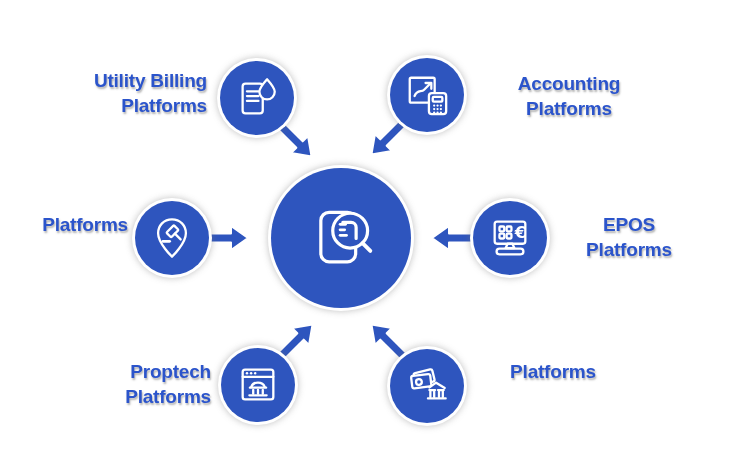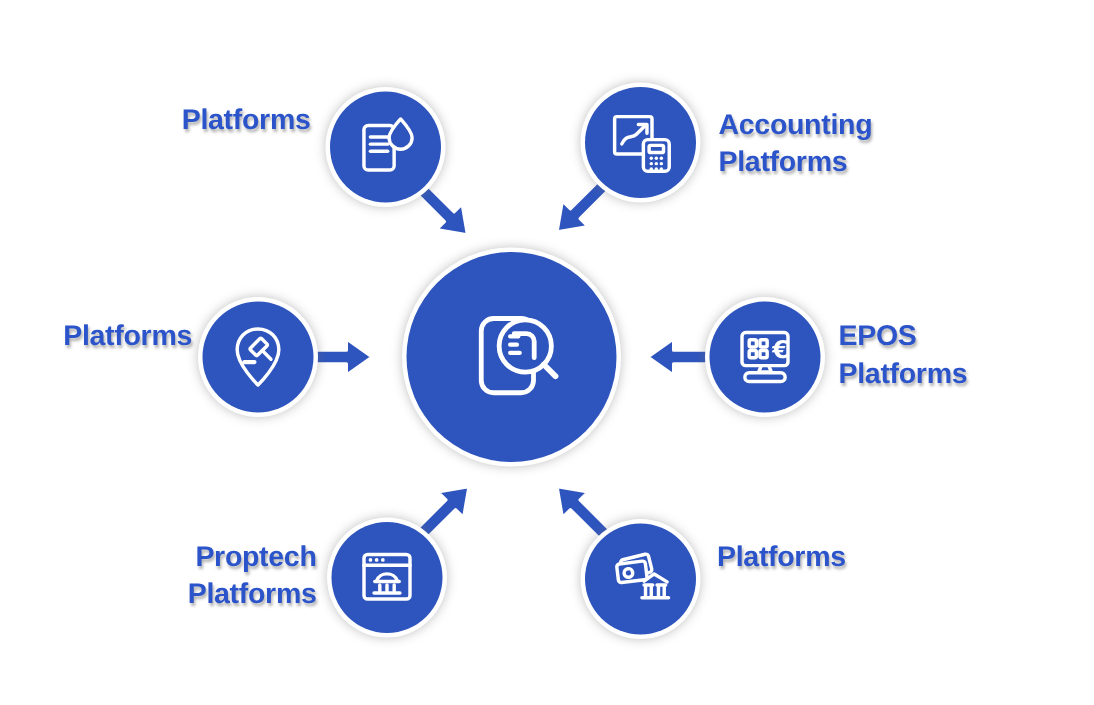--- a/index.html
+++ b/index.html
@@ -14,21 +14,21 @@
     z-index:3;
   }
   .sat{width:74px;height:74px;}
   .center-node{width:140px;height:140px;left:271px;top:168px;}
   .arrow{position:absolute;width:48px;height:28px;overflow:visible;z-index:2;}
   .arrow polygon{fill:#2e55be;stroke:#ffffff;stroke-width:2;stroke-linejoin:round;}
   .label{
     position:absolute;color:#2b54cb;font-weight:bold;font-size:19px;line-height:25px;
     text-shadow:1px 2px 2px rgba(115,115,115,.55);letter-spacing:-.2px;z-index:4;
   }
-  .ra{text-align:right;} .la{text-align:left;}
+  .ra{text-align:right;} .la{text-align:center;}
   .icon{display:block;}
   .icon *{vector-effect:none;}
 </style>
 </head>
 <body>
 
 <div class="canvas">
 
   <svg class="arrow" viewBox="0 0 48 28" style="left:272px;top:127px;transform:rotate(45deg);">
     <polygon points="1,9.5 29,9.5 29,2 46,14 29,26 29,18.5 1,18.5"></polygon>
@@ -138,20 +138,21 @@
       <rect x="8" y="12.5" width="20" height="13" rx="2" transform="rotate(-7 18 19)" fill="#2e55be"></rect>
       <circle cx="15.5" cy="19.5" r="3" transform="rotate(-7 18 19)"></circle>
       <path d="M26.5,25.5 L33.5,20.5 L42.5,26"></path>
       <path d="M27.5,28.5 v7 M31.5,28.5 v7 M26.5,28.2 h6"></path>
       <path d="M36.5,28.5 v7 M40.5,28.5 v7 M35.5,28.2 h6"></path>
       <line x1="25" y1="37" x2="43.5" y2="37"></line>
     </svg>
   </div>
 
   <div class="label ra" style="left:27px;top:68px;width:180px;">
+    <div>Utility Billing</div>
     <div>Platforms</div>
   </div>
 
   <div class="label la" style="left:479px;top:71px;width:180px;">
     <div>Accounting</div>
     <div>Platforms</div>
   </div>
 
   <div class="label ra" style="left:8px;top:212px;width:120px;">
     <div>Platforms</div>

